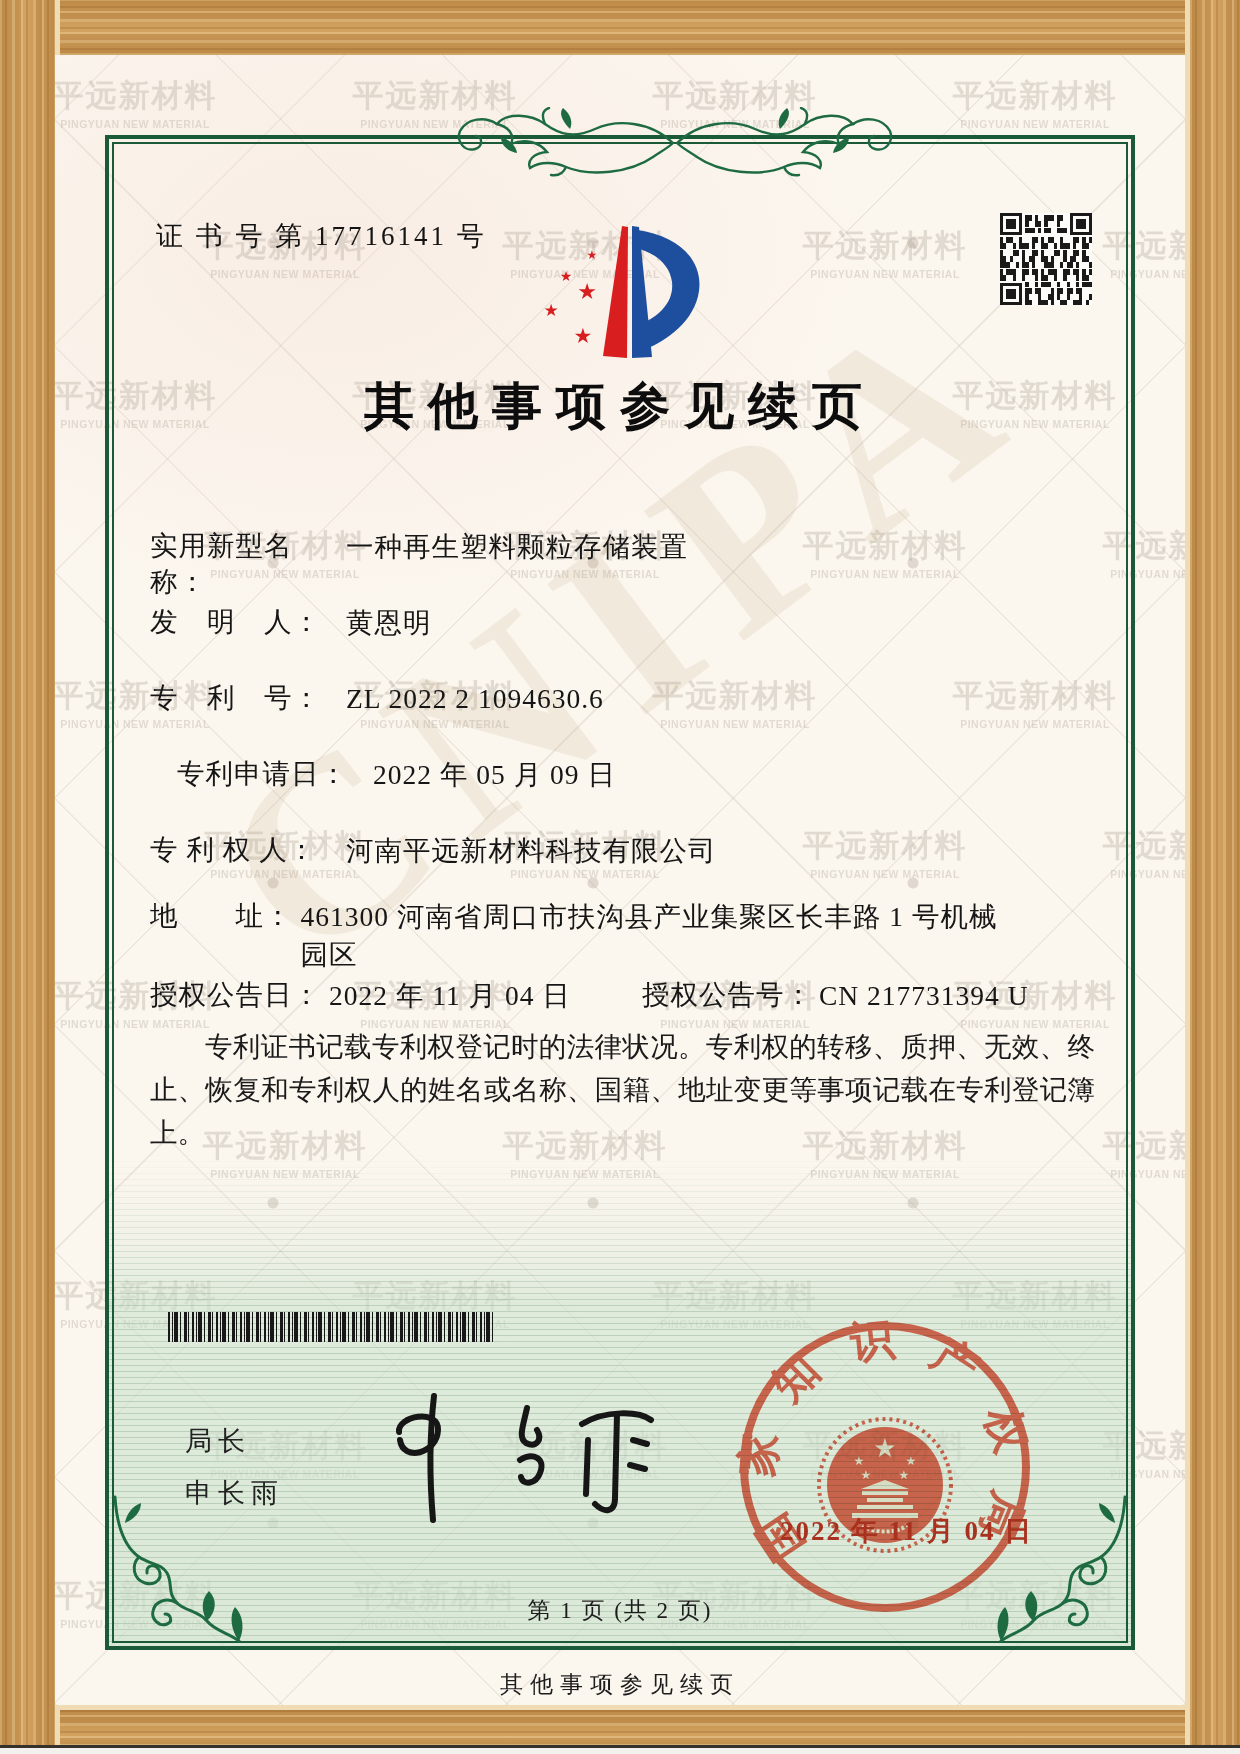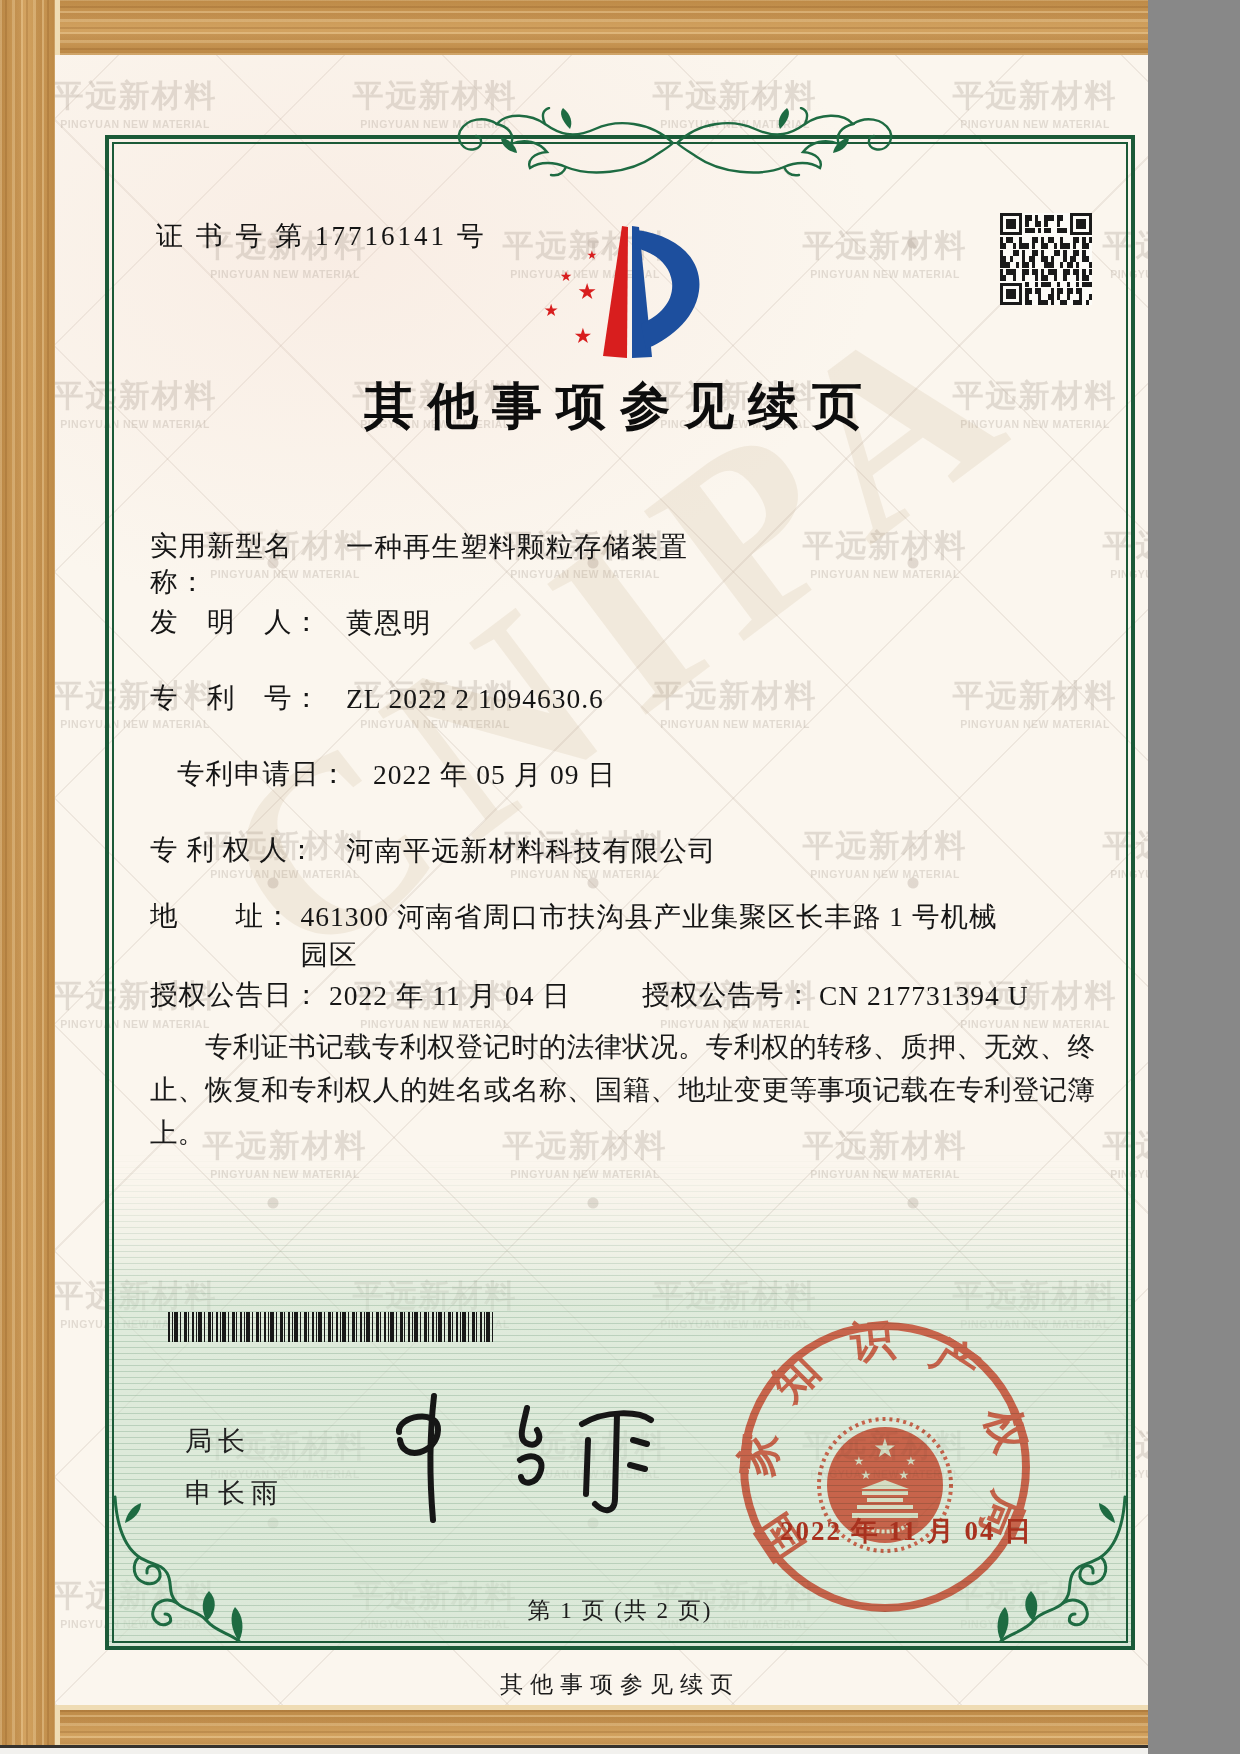--- a/index.html
+++ b/index.html
@@ -1,16 +1,16 @@
 <!DOCTYPE html>
 <html><head>
 <meta charset="utf-8">
 <style>
   html,body{margin:0;padding:0;background:#888;}
-  #page{position:relative;width:1148px;height:1754px;overflow:hidden;background:#c6914e;
+  #page{position:relative;width:1240px;height:1754px;overflow:hidden;background:#c6914e;
         font-family:"Liberation Serif",serif;}
   
   .wood{position:absolute;background-color:#c9954f;z-index:0;}
   .wood.h{background-image:
       repeating-linear-gradient(0deg, rgba(255,233,190,.30) 0 2px, rgba(255,233,190,0) 2px 5px,
         rgba(122,72,22,.20) 5px 7px, rgba(122,72,22,0) 7px 12px,
         rgba(255,240,205,.22) 12px 15px, rgba(140,85,30,.12) 15px 21px),
       linear-gradient(0deg, rgba(120,70,20,.18), rgba(255,225,175,.18) 45%, rgba(120,70,20,.14));}
   .wood.v{background-image:
       repeating-linear-gradient(90deg, rgba(255,233,190,.30) 0 2px, rgba(255,233,190,0) 2px 5px,

